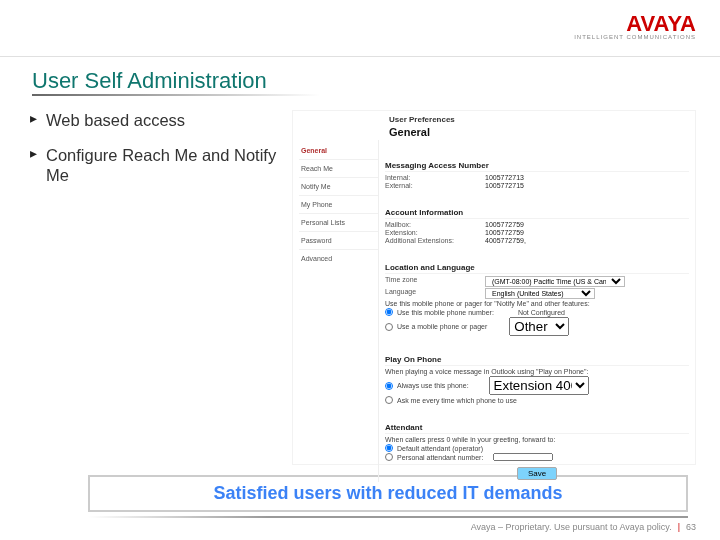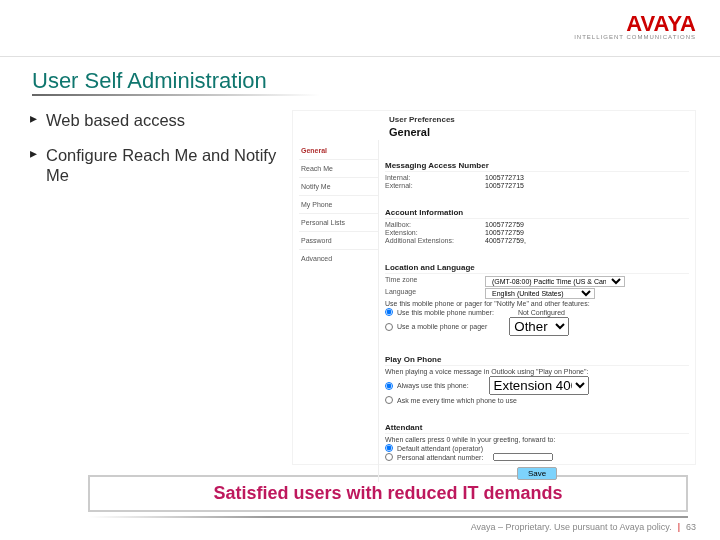--- a/index.html
+++ b/index.html
@@ -27,21 +27,21 @@
   .sc-row { display: flex; margin: 1px 0; }
   .sc-row .k { width: 100px; color: #555; }
   .sc-row .v { color: #222; }
   .sc-row input[type=text], .sc-row select { font-size: 7px; height: 11px; border: 1px solid #bbb; background: #fff; padding: 0 2px; }
   .sc-row select { width: 140px; }
   .sc-radio, .sc-check { margin: 1px 0; display: flex; align-items: center; gap: 4px; }
   .sc-radio input, .sc-check input { width: 8px; height: 8px; margin: 0; }
   .sc-save { text-align: center; margin-top: 6px;}
   .sc-save button { font-size: 8px; padding: 1px 10px; border: 1px solid #aaa; background: #7dd3fc; border-radius: 2px; cursor: pointer; }
   .tagline-wrap { margin: 10px 32px 0 88px; border: 2px solid #ccc; background: #fff; padding: 6px 12px; text-align: center; }
-  .tagline { font-size: 18px; font-weight: bold; color: #be185d; }
+  .tagline { font-size: 18px; font-weight: bold; color: #3b82f6; }
   .tagline-rule { margin: 4px 32px 0 88px; height: 2px; background: linear-gradient(to right, transparent, #999 30%, #999); }
   .footer { position: absolute; bottom: 8px; right: 24px; display: flex; align-items: flex-end; gap: 6px; font-size: 9px; color: #888; }
   .footer .divider { color: #c00; }
   .hr-top { position:absolute; top:56px; left:0; right:0; height:1px; background:#e0e0e0;}
 </style>
 </head>
 <body>
 
 <div class="header">
   <div class="logo">

